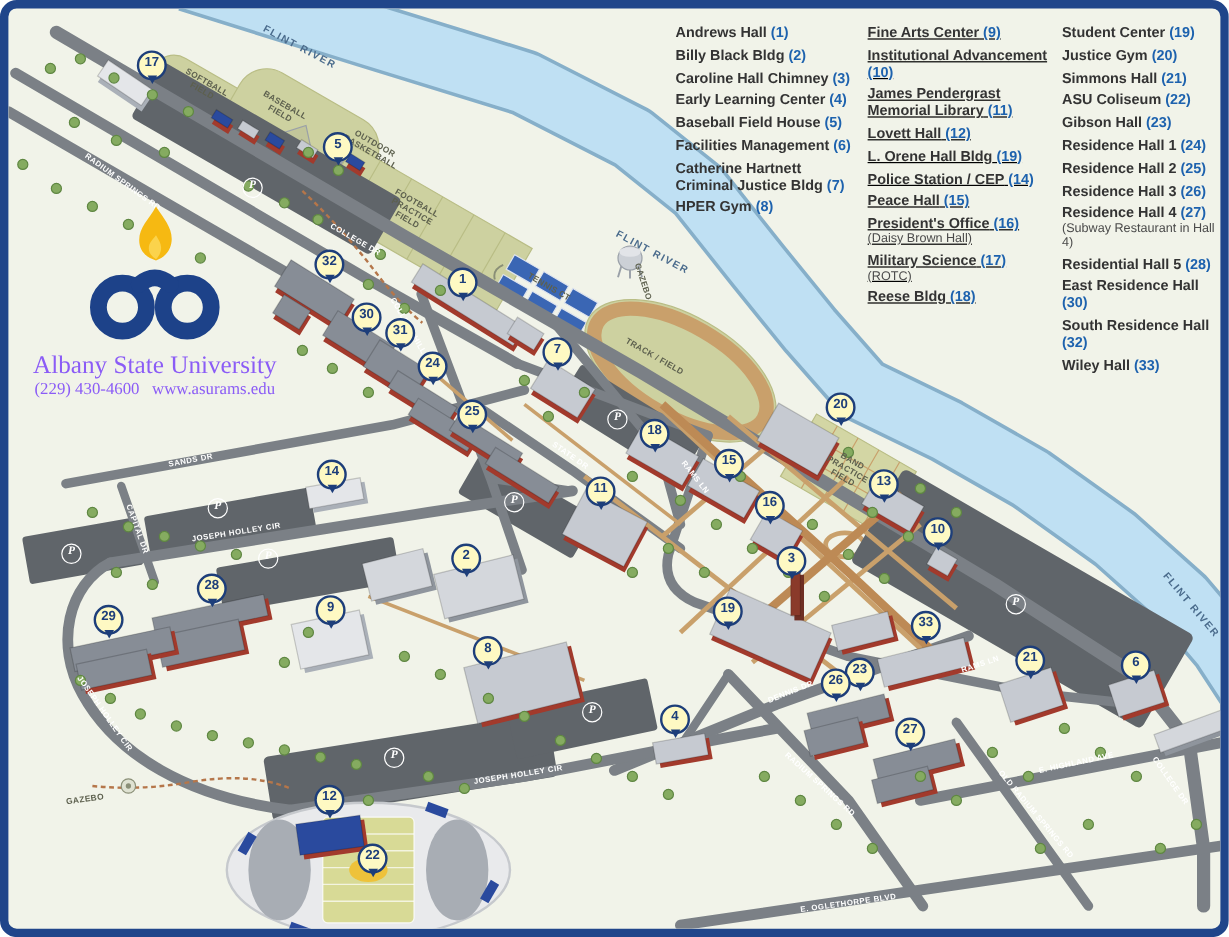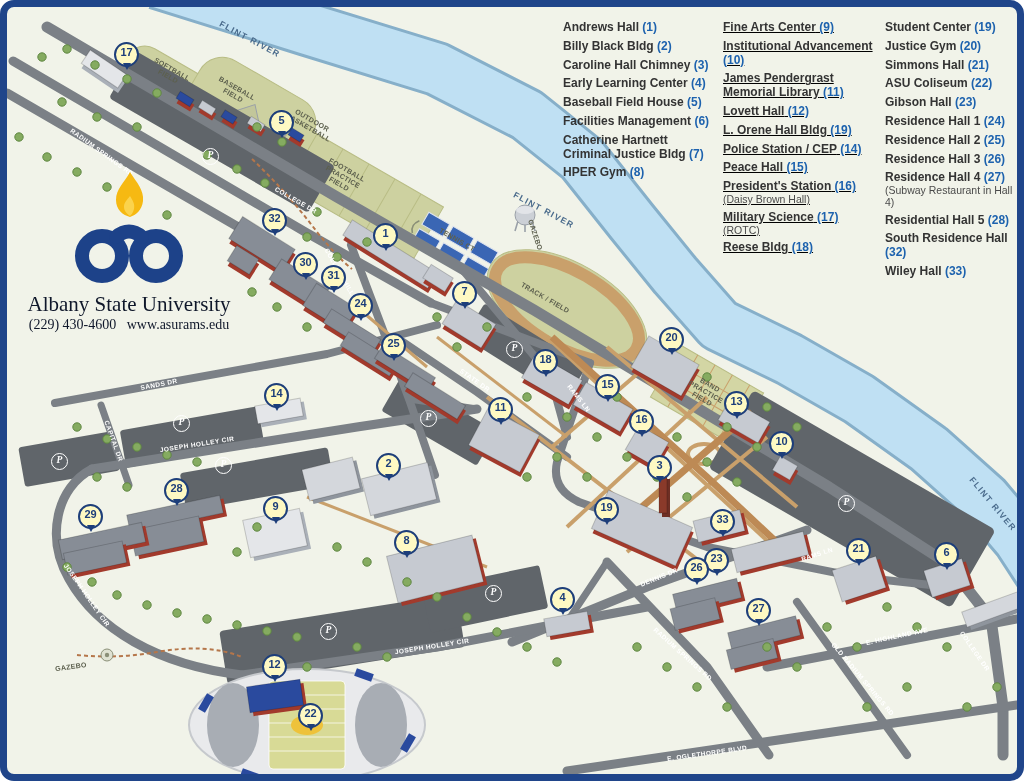--- a/index.html
+++ b/index.html
@@ -27,21 +27,21 @@
     text-align:center;z-index:4;}
 
   
   .legend-col{position:absolute;top:14px;}
   .colA{left:556px;width:154px;} .colB{left:716px;width:160px;text-decoration:underline;} .colC{left:878px;width:136px;}
   .legend-item{font:bold 12px/1.15 "Liberation Sans",sans-serif;color:#333;margin-bottom:5px;}
   .lnum{color:#1d62ae;white-space:nowrap;}
   .lnote{font:normal 10.5px/1.12 "Liberation Sans",sans-serif;color:#4a4a4a;}
 
   
-  .brand{position:absolute;left:8px;top:156px;width:228px;text-align:center;color:#0f172a;z-index:5;}
+  .brand{position:absolute;left:8px;top:156px;width:228px;text-align:center;color:#8b5cf6;z-index:5;}
   .brand svg{display:block;margin:0 auto;}
   .brand-title{font:400 21px/1.1 "Liberation Serif",serif;margin-top:2px;white-space:pre;}
   .brand-line{font:14px/1.25 "Liberation Serif",serif;white-space:pre;}
 </style>
 </head>
 <body>
 
 <div id="stage">
 
   <svg id="basemap" viewBox="0 0 1010 767" xmlns="http://www.w3.org/2000/svg">
@@ -519,34 +519,34 @@
       <div class="marker" style="left: 773px; top: 436px;">10</div>
       <div class="marker" style="left: 492px; top: 402px;">11</div>
       <div class="marker" style="left: 266px; top: 659px;">12</div>
       <div class="marker" style="left: 728px; top: 396px;">13</div>
       <div class="marker" style="left: 268px; top: 388px;">14</div>
       <div class="marker" style="left: 599px; top: 379px;">15</div>
       <div class="marker" style="left: 633px; top: 414px;">16</div>
       <div class="marker" style="left: 118px; top: 47px;">17</div>
       <div class="marker" style="left: 537px; top: 354px;">18</div>
       <div class="marker" style="left: 598px; top: 502px;">19</div>
-      <div class="marker" style="left: 663px; top: 332px;">20</div>
+      <div class="marker" style="left: 692px; top: 332px;">20</div>
       <div class="marker" style="left: 850px; top: 543px;">21</div>
       <div class="marker" style="left: 302px; top: 708px;">22</div>
       <div class="marker" style="left: 708px; top: 497px; margin-top: 44px;">23</div>
       <div class="marker" style="left: 352px; top: 298px;">24</div>
       <div class="marker" style="left: 385px; top: 338px;">25</div>
       <div class="marker" style="left: 688px; top: 562px; text-align: center;">26</div>
       <div class="marker" style="left: 750px; top: 603px;">27</div>
       <div class="marker" style="left: 168px; top: 483px;">28</div>
       <div class="marker" style="left: 82px; top: 509px;">29</div>
       <div class="marker" style="left: 297px; top: 257px;">30</div>
       <div class="marker" style="left: 325px; top: 270px;">31</div>
       <div class="marker" style="left: 266px; top: 213px;">32</div>
-      <div class="marker" style="left: 714px; top: 514px;">33</div>
+      <div class="marker" style="left: 763px; top: 514px;">33</div>
       <div class="pk" style="left: 204px; top: 150px;">P</div>
       <div class="pk" style="left: 53px; top: 455px;">P</div>
       <div class="pk" style="left: 175px; top: 417px;">P</div>
       <div class="pk" style="left: 217px; top: 459px;">P</div>
       <div class="pk" style="left: 322px; top: 625px;">P</div>
       <div class="pk" style="left: 422px; top: 412px;">P</div>
       <div class="pk" style="left: 487px; top: 587px;">P</div>
       <div class="pk" style="left: 508px; top: 343px;">P</div>
       <div class="pk" style="left: 840px; top: 497px;">P</div>
     </div>
@@ -563,35 +563,36 @@
         <div class="legend-item"><span class="lname">HPER Gym</span><span class="lnum"> (8)</span></div>
       </div>
       <div class="legend-col colB">
         <div class="legend-item"><span class="lname">Fine Arts Center</span><span class="lnum"> (9)</span></div>
         <div class="legend-item"><span class="lname">Institutional Advancement</span><span class="lnum"> (10)</span></div>
         <div class="legend-item"><span class="lname">James Pendergrast Memorial Library</span><span class="lnum"> (11)</span></div>
         <div class="legend-item"><span class="lname">Lovett Hall</span><span class="lnum"> (12)</span></div>
         <div class="legend-item"><span class="lname">L. Orene Hall Bldg</span><span class="lnum"> (19)</span></div>
         <div class="legend-item"><span class="lname">Police Station / CEP</span><span class="lnum"> (14)</span></div>
         <div class="legend-item"><span class="lname">Peace Hall</span><span class="lnum"> (15)</span></div>
-        <div class="legend-item"><span class="lname">President's Station</span><span class="lnum"> (16)</span><div class="lnote">(Daisy Brown Hall)</div></div>
+        <div class="legend-item"><span class="lname">President's Office</span><span class="lnum"> (16)</span><div class="lnote">(Daisy Brown Hall)</div></div>
         <div class="legend-item"><span class="lname">Military Science</span><span class="lnum"> (17)</span><div class="lnote">(ROTC)</div></div>
         <div class="legend-item"><span class="lname">Reese Bldg</span><span class="lnum"> (18)</span></div>
       </div>
       <div class="legend-col colC">
         <div class="legend-item"><span class="lname">Student Center</span><span class="lnum"> (19)</span></div>
         <div class="legend-item"><span class="lname">Justice Gym</span><span class="lnum"> (20)</span></div>
         <div class="legend-item"><span class="lname">Simmons Hall</span><span class="lnum"> (21)</span></div>
         <div class="legend-item"><span class="lname">ASU Coliseum</span><span class="lnum"> (22)</span></div>
         <div class="legend-item"><span class="lname">Gibson Hall</span><span class="lnum"> (23)</span></div>
         <div class="legend-item"><span class="lname">Residence Hall 1</span><span class="lnum"> (24)</span></div>
         <div class="legend-item"><span class="lname">Residence Hall 2</span><span class="lnum"> (25)</span></div>
         <div class="legend-item"><span class="lname">Residence Hall 3</span><span class="lnum"> (26)</span></div>
         <div class="legend-item"><span class="lname">Residence Hall 4</span><span class="lnum"> (27)</span><div class="lnote">(Subway Restaurant in Hall 4)</div></div>
         <div class="legend-item"><span class="lname">Residential Hall 5</span><span class="lnum"> (28)</span></div>
+        <div class="legend-item"><span class="lname">East Residence Hall</span><span class="lnum"> (30)</span></div>
         <div class="legend-item"><span class="lname">South Residence Hall</span><span class="lnum"> (32)</span></div>
         <div class="legend-item"><span class="lname">Wiley Hall</span><span class="lnum"> (33)</span></div>
       </div>
     </div>
 
   <div class="brand">
     <svg width="132" height="128" viewBox="-66 -72 132 118">
       <g>
         <path d="M1,-68 C8,-57 15,-50 14,-39 C13,-30 7,-25 1,-23 C-6,-25 -13,-30 -13,-40 C-13,-51 -5,-57 1,-68 Z" fill="#f6b912"></path>
         <path d="M1,-44 C4,-39 6,-36 5,-31 C4,-27 2,-25 1,-24 C-2,-26 -5,-29 -5,-33 C-5,-38 -2,-40 1,-44 Z" fill="#fbd34c"></path>

